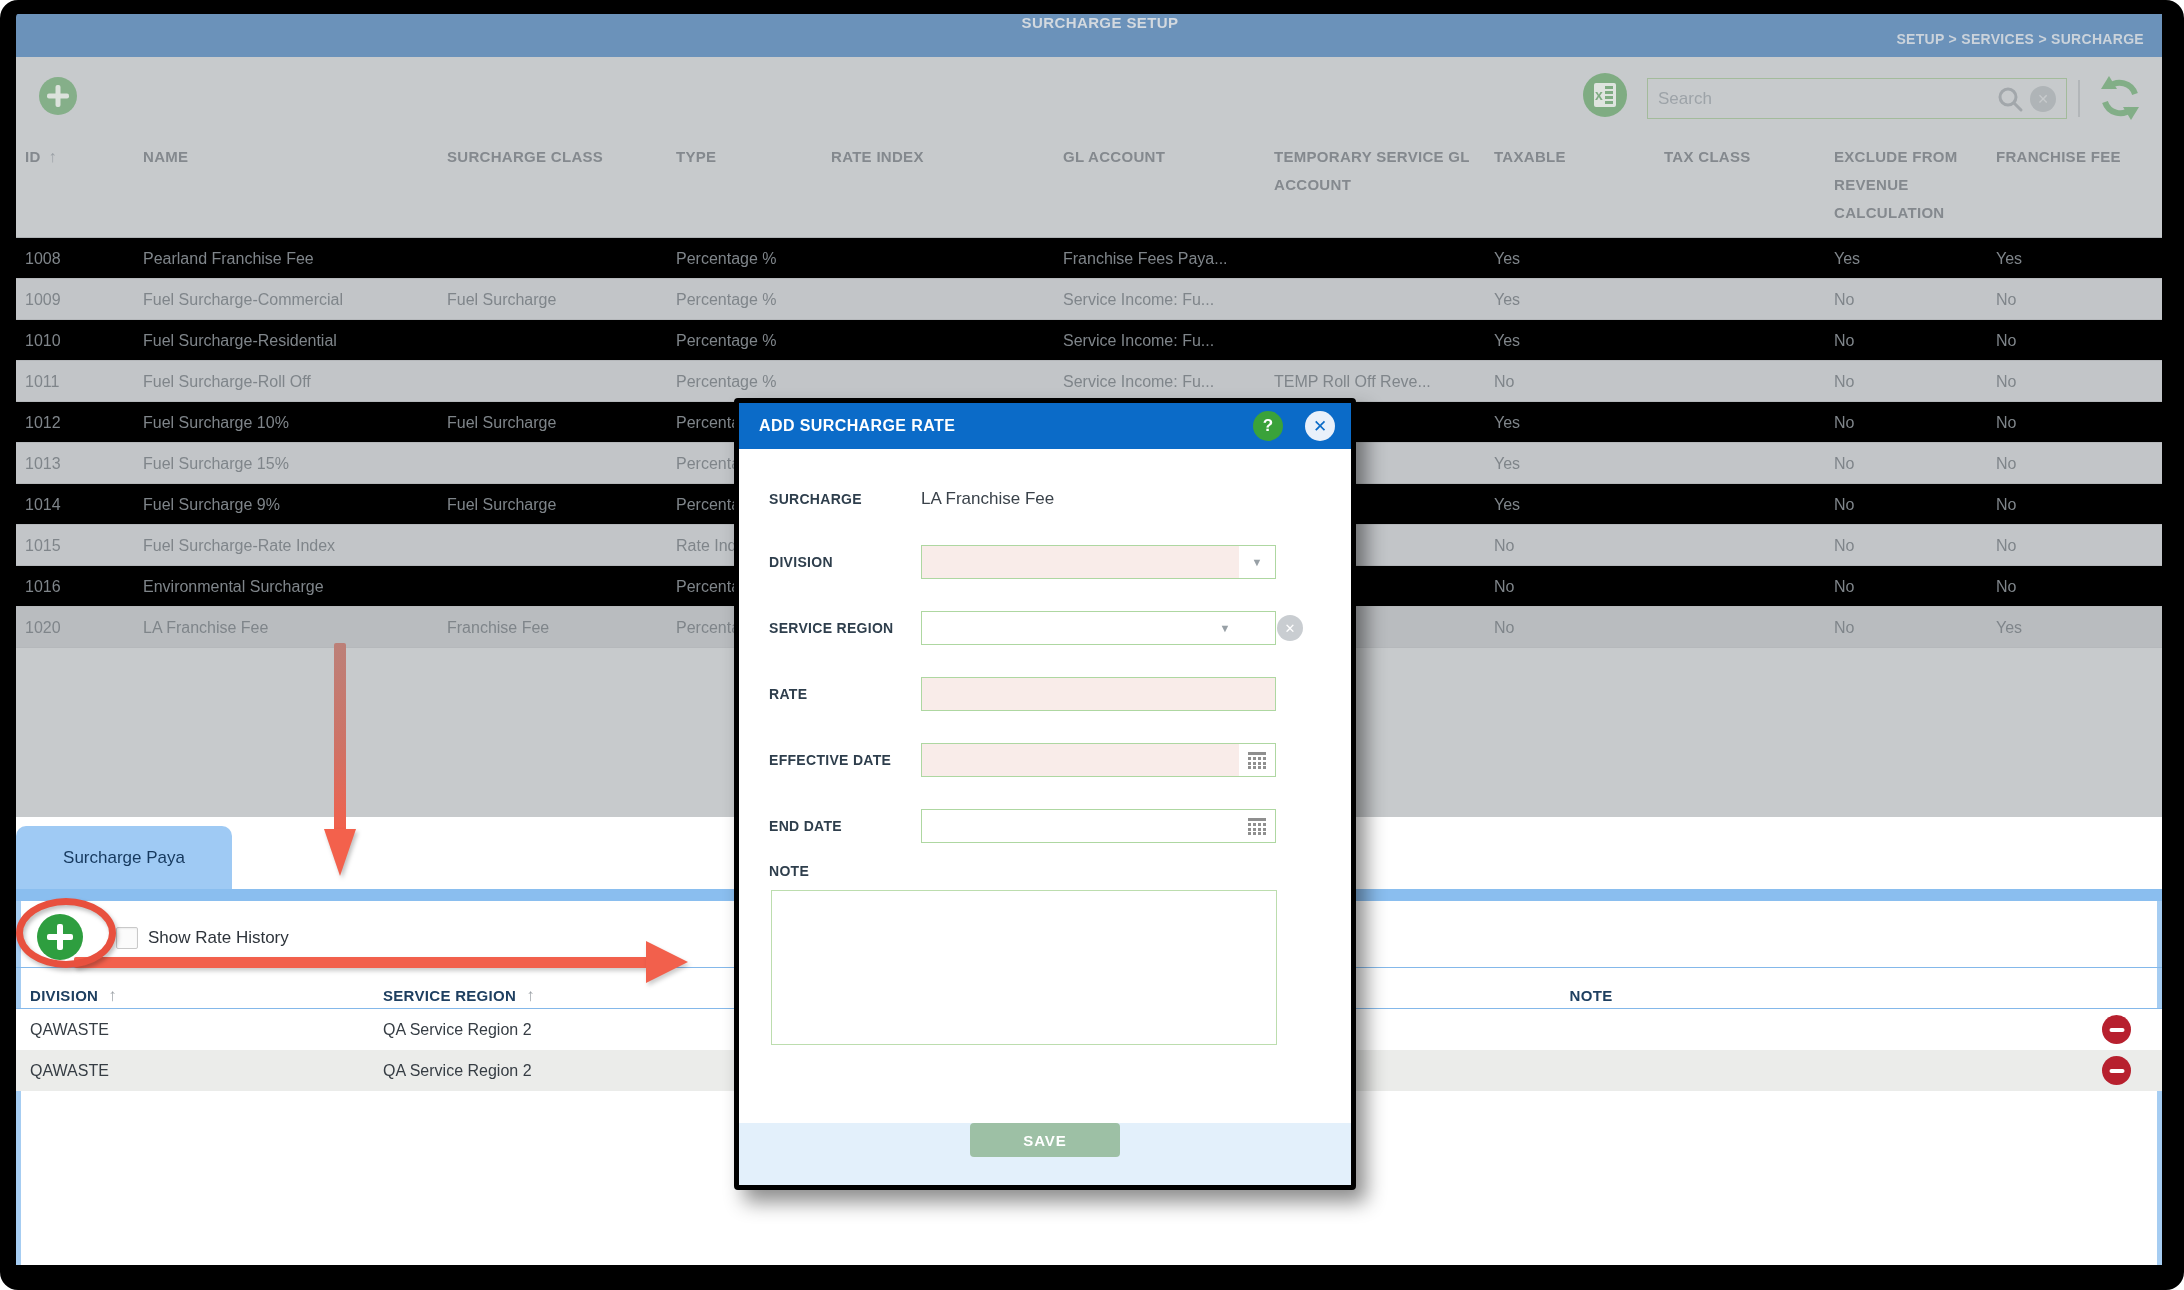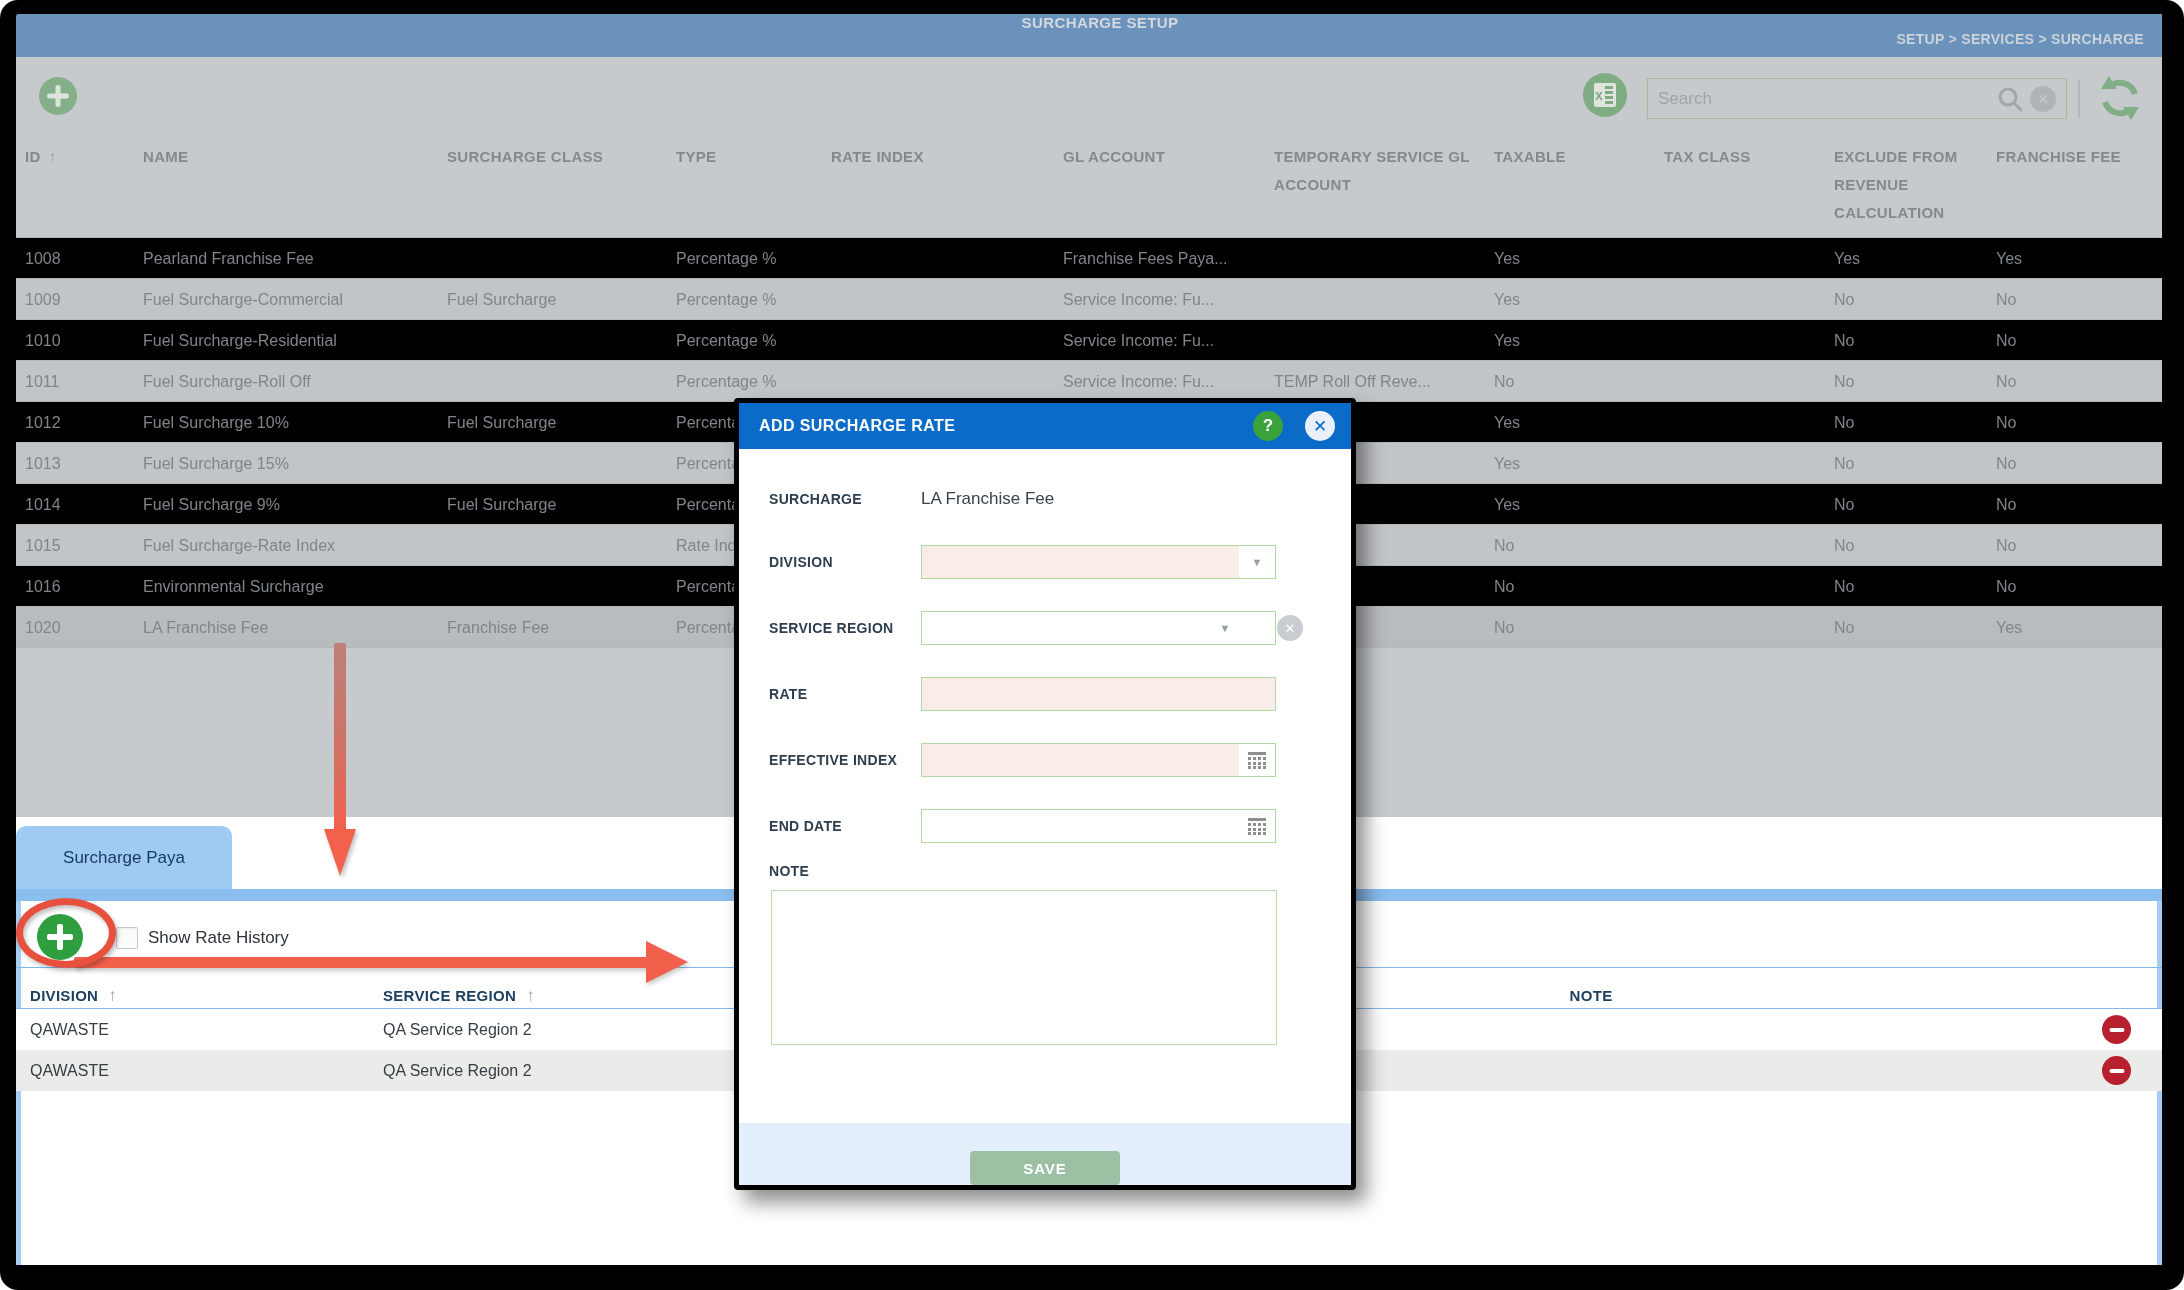--- a/index.html
+++ b/index.html
@@ -98,21 +98,21 @@
   .mrow{position:absolute;left:30px;right:30px;display:flex;align-items:center;}
   .mlabel{width:152px;flex:0 0 auto;color:#2E3E4C;font-size:14px;font-weight:bold;letter-spacing:.3px;}
   .mvalue{color:#3A424A;font-size:17px;}
   .mfield{width:355px;height:34px;border:1px solid #AED7A1;background:#fff;display:flex;align-items:stretch;}
   .mfield .fill{flex:1;}
   .mfield .fill.req{background:#F9ECE9;}
   .mfield .adorn{width:36px;background:#fff;display:flex;align-items:center;justify-content:center;color:#98A0A6;font-size:11px;flex:0 0 auto;}
   .mclear{width:26px;height:26px;border-radius:50%;background:#C9CDD1;color:#fff;font-size:13px;font-weight:bold;display:flex;align-items:center;justify-content:center;margin-left:-32px;align-self:center;position:relative;left:-4px;}
   .note-label{position:absolute;left:30px;color:#2E3E4C;font-size:14px;font-weight:bold;letter-spacing:.3px;}
   .note-area{position:absolute;left:32px;top:441px;width:506px;height:155px;border:1px solid #BCDDAE;resize:none;outline:none;font-family:inherit;font-size:15px;color:#3A424A;background:#fff;}
-  .modal-foot{position:absolute;left:0;bottom:0;width:100%;height:62px;background:#E3F0FB;display:flex;align-items:flex-end;justify-content:center;}
+  .modal-foot{position:absolute;left:0;bottom:0;width:100%;height:62px;background:#E3F0FB;display:flex;align-items:flex-start;justify-content:center;}
   .save-btn{width:150px;height:34px;background:#9DC0A5;border:none;border-radius:4px;color:#fff;font-family:inherit;font-weight:bold;font-size:15px;letter-spacing:1px;}
 </style>
 </head>
 <body>
 
 <div class="stage">
   <div class="content">
 
     <div class="top-dim">
       <div class="appbar">
@@ -373,21 +373,21 @@
         </div>
 
         <div class="mrow" style="top:228px;">
           <span class="mlabel">RATE</span>
           <div class="mfield">
             <div class="fill req"></div>
           </div>
         </div>
 
         <div class="mrow" style="top:294px;">
-          <span class="mlabel">EFFECTIVE INDEX</span>
+          <span class="mlabel">EFFECTIVE DATE</span>
           <div class="mfield">
             <div class="fill req"></div>
             <div class="adorn">
               <svg width="20" height="18" viewBox="0 0 20 18">
                 <g fill="#8F8F8F">
                   <rect x="1" y="1" width="18" height="3"></rect>
                   <rect x="1" y="6" width="3" height="3"></rect>
                     <rect x="6" y="6" width="3" height="3"></rect>
                     <rect x="11" y="6" width="3" height="3"></rect>
                     <rect x="16" y="6" width="3" height="3"></rect>

